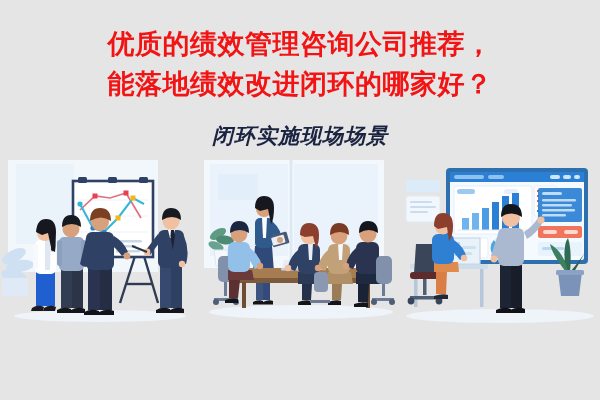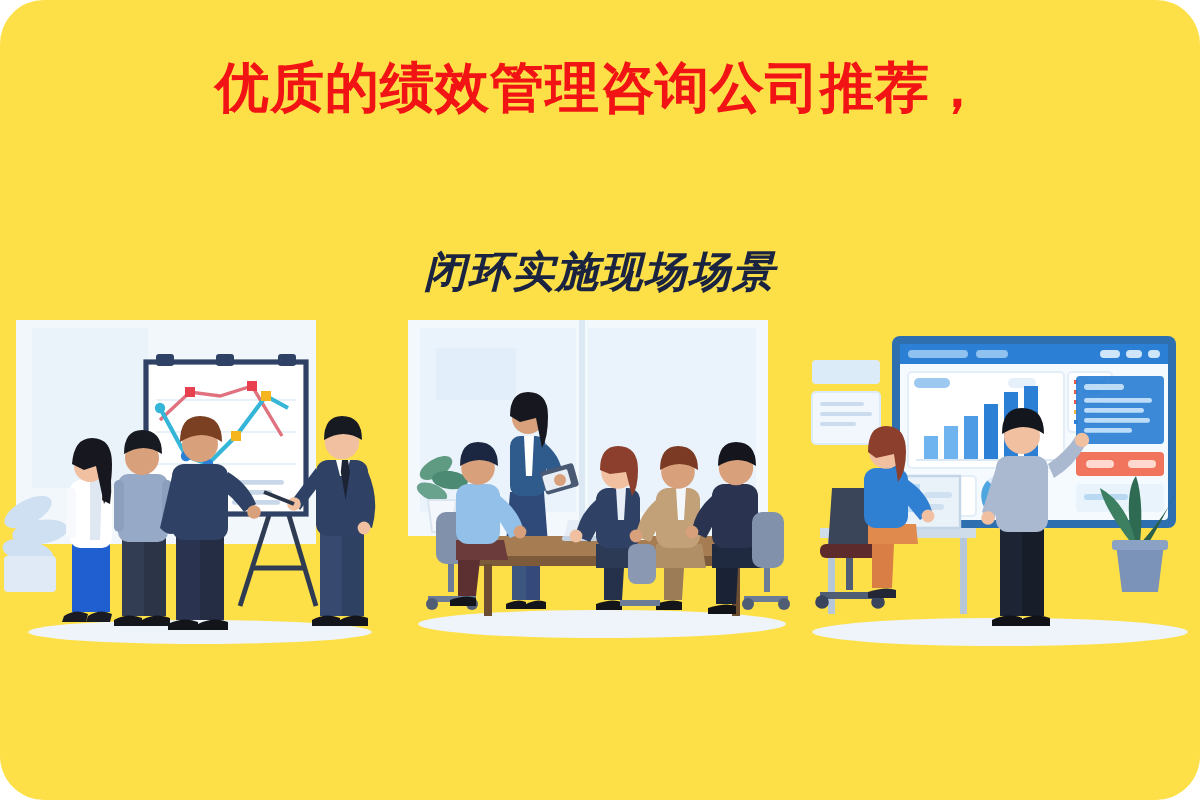--- a/index.html
+++ b/index.html
@@ -2,21 +2,21 @@
 <html><head>
 <meta charset="utf-8">
 <style>
   html,body{margin:0;padding:0;}
   body{
     width:600px;height:400px;overflow:hidden;
     background:#ffffff;
     font-family:"Liberation Sans","DejaVu Sans",sans-serif;
     position:relative;
   }
-  #banner{position:absolute;inset:0;background:#fde047;border-radius:22px;}
+  #banner{position:absolute;inset:0;background:#e5e5e5;}
 
   
   .headline{
     position:absolute;left:0;width:600px;text-align:center;
     color:#f21414;font-weight:bold;font-size:27px;
     letter-spacing:0.5px;white-space:nowrap;
   }
   .hl1{top:26px;}
   .hl2{top:66px;}
   .subtitle{
@@ -31,20 +31,21 @@
   .s2{left:198px;width:206px;}
   .s3{left:400px;width:200px;}
   .scene svg{display:block;width:100%;height:100%;}
 </style>
 </head>
 <body>
 
 <div id="banner">
 
   <div class="headline hl1">优质的绩效管理咨询公司推荐，</div>
+  <div class="headline hl2">能落地绩效改进闭环的哪家好？</div>
   <div class="subtitle">闭环实施现场场景</div>
 
   <div id="scenes">
 
     <div class="scene s1">
       <svg viewBox="0 0 200 170" xmlns="http://www.w3.org/2000/svg">
 
         <rect x="8" y="0" width="150" height="112" fill="#f2f7fc"></rect>
         <rect x="16" y="4" width="58" height="80" fill="#eaf2fa"></rect>
 

